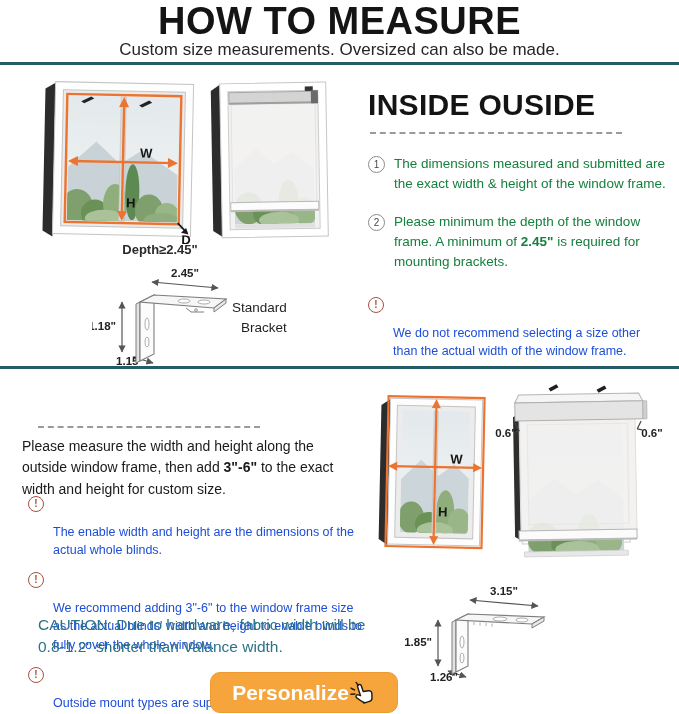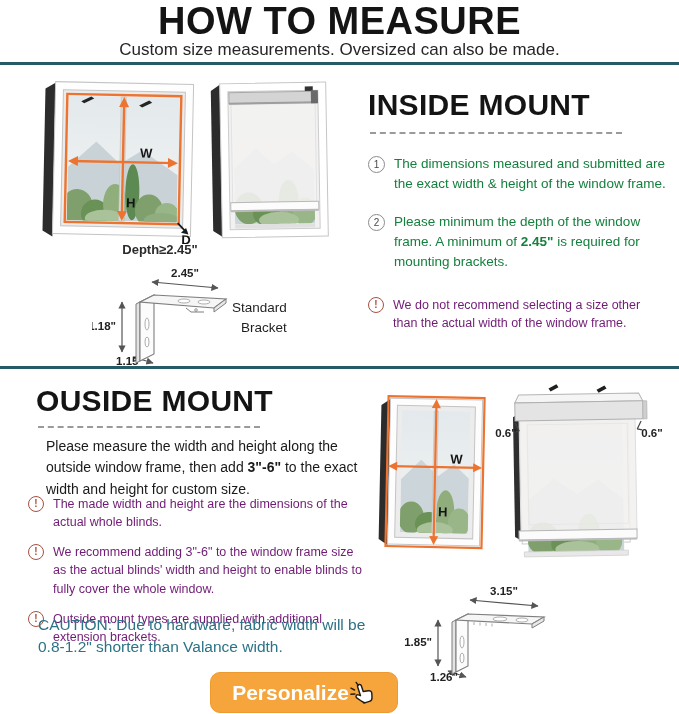--- a/index.html
+++ b/index.html
@@ -18,21 +18,21 @@
   
   .item{display:flex;gap:9px;margin-bottom:17px;}
   .numcircle{flex:none;width:15px;height:15px;border:1px solid #8b8b8b;border-radius:50%;
              color:#4a4a4a;font-size:10px;line-height:15px;text-align:center;margin-top:2px;}
   .itemtext{font-size:13.5px;line-height:1.5;color:#15803d;}
   .b{font-weight:bold;}
   
   .note{display:flex;gap:9px;}
   .warncircle{flex:none;width:14px;height:14px;border:1.4px solid #A8503F;border-radius:50%;
               color:#A8503F;font-size:10px;font-weight:bold;line-height:14px;text-align:center;margin-top:1px;}
-  .notetext{font-size:12.5px;line-height:1.45;color:#701a75;}
+  .notetext{font-size:12.5px;line-height:1.45;color:#1d4ed8;margin-top:28px;}
   .intro{font-size:14px;line-height:1.52;color:#1a1a1a;}
   .caution{font-size:15.5px;font-weight:normal;color:#2B7386;line-height:1.42;}
   .depth{font-size:13px;font-weight:600;color:#2b2b2b;text-align:center;}
   .bracketname{font-size:13.5px;color:#1f1f1f;line-height:1.5;white-space:pre-line;text-align:right;}
   
   .cta{top:672px;left:210px;width:188px;height:41px;background:#F6A43C;border:1px solid #ED9A30;
        border-radius:10px;display:flex;align-items:center;justify-content:center;
        color:#fff;font-size:21px;font-weight:bold;cursor:pointer;
        font-family:"Liberation Sans","DejaVu Sans",sans-serif;}
   svg{display:block;}
@@ -154,48 +154,47 @@
     <polygon points="122,42 134,33 134,37 122,46" fill="#e8e8e8" stroke="#7e7e7e" stroke-width="1"></polygon>
     <ellipse cx="92" cy="35" rx="6" ry="2" fill="#fff" stroke="#999" stroke-width=".8"></ellipse>
     <ellipse cx="112" cy="36" rx="6" ry="2" fill="#fff" stroke="#999" stroke-width=".8"></ellipse>
     <polyline points="94,42 99,46 112,46" fill="none" stroke="#7e7e7e" stroke-width="1"></polyline>
     <circle cx="104" cy="44" r="1.3" fill="none" stroke="#7e7e7e" stroke-width=".8"></circle>
   </svg>
   <div class="abs bracketname" style="left:232px;top:298px">Standard
 Bracket</div>
 
   <div class="abs" style="left:368px;top:88px;width:300px">
-    <div class="h2">INSIDE MOUNT</div>
+    <div class="h2">INSIDE OUSIDE</div>
     <div class="dashes" style="width:252px;margin:10px 0 0 2px"></div>
     <div style="margin-top:20px">
       <div class="item">
         <div class="numcircle">1</div>
         <div class="itemtext">The dimensions measured and submitted are the exact width &amp; height of the window frame.</div>
       </div>
       <div class="item">
         <div class="numcircle">2</div>
         <div class="itemtext"><span>Please minimum the depth of the window frame. A minimum of </span><span class="b">2.45"</span><span> is required for mounting brackets.</span></div>
       </div>
     </div>
     <div class="note" style="margin-top:24px;width:290px">
       <div class="warncircle">!</div>
       <div class="notetext">We do not recommend selecting a size other than the actual width of the window frame.</div>
     </div>
   </div>
 
   <div class="abs divider d2"></div>
 
-  <div class="abs h2" style="left:36px;top:384px">OUSIDE MOUNT</div>
   <div class="abs dashes" style="left:38px;top:426px;width:222px"></div>
-  <div class="abs intro" style="left:46px;top:436px;width:324px"><span>Please measure the width and height along the outside window frame, then add </span><span class="b">3"-6"</span><span> to the exact width and height for custom size.</span></div>
+  <div class="abs intro" style="left:22px;top:436px;width:324px"><span>Please measure the width and height along the outside window frame, then add </span><span class="b">3"-6"</span><span> to the exact width and height for custom size.</span></div>
 
   <div class="abs" style="left:28px;top:495px;width:336px">
     <div class="note" style="margin-bottom:12px">
       <div class="warncircle">!</div>
-      <div class="notetext">The made width and height are the dimensions of the actual whole blinds.</div>
+      <div class="notetext">The enable width and height are the dimensions of the actual whole blinds.</div>
     </div>
     <div class="note" style="margin-bottom:12px">
       <div class="warncircle">!</div>
       <div class="notetext">We recommend adding 3"-6" to the window frame size as the actual blinds' width and height to enable blinds to fully cover the whole window.</div>
     </div>
     <div class="note">
       <div class="warncircle">!</div>
       <div class="notetext">Outside mount types are supplied with additional extension brackets.</div>
     </div>
   </div>

